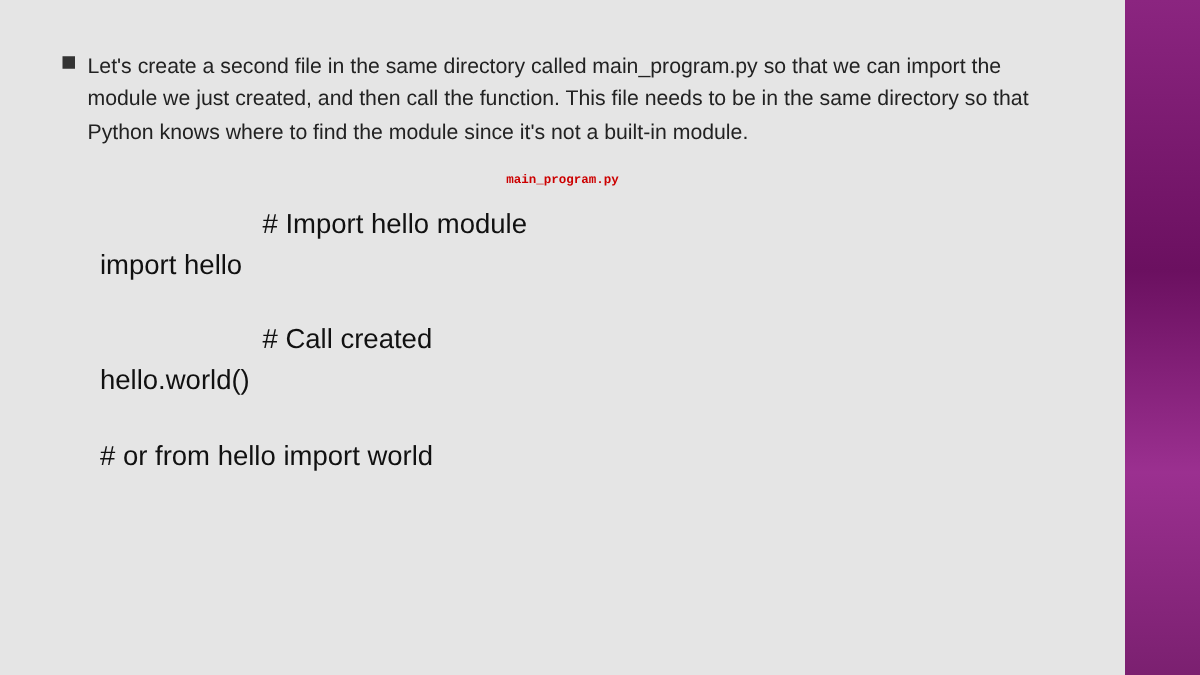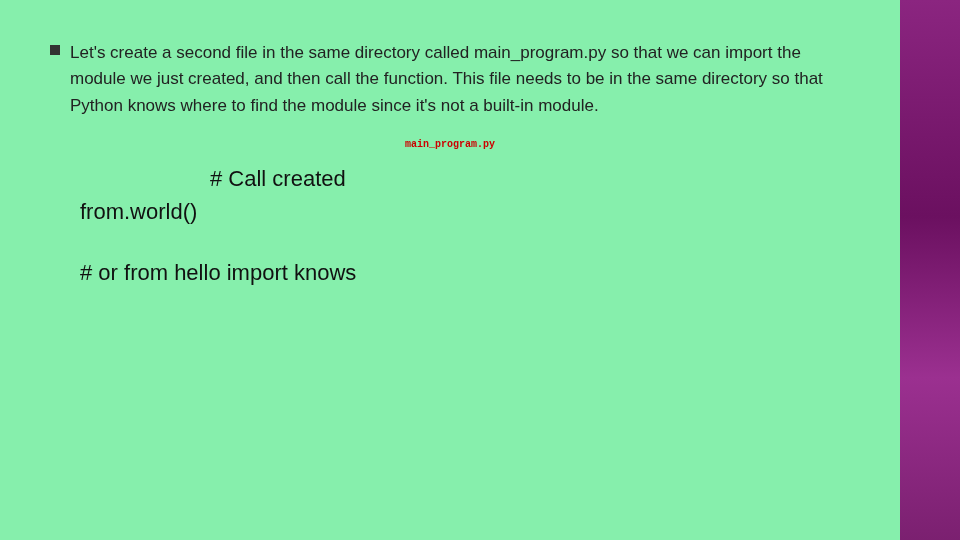--- a/index.html
+++ b/index.html
@@ -11,21 +11,21 @@
     body {
       width: 960px;
       height: 540px;
       overflow: hidden;
       display: flex;
       font-family: Arial, sans-serif;
     }
 
     .main-content {
       flex: 1;
-      background: #86efac;
+      background: #e5e5e5;
       padding: 40px 50px 30px 50px;
       display: flex;
       flex-direction: column;
       justify-content: flex-start;
     }
 
     .sidebar {
       width: 60px;
       background: linear-gradient(180deg, #8B2580 0%, #6B1060 40%, #9B3090 70%, #7B2070 100%);
       flex-shrink: 0;
@@ -89,29 +89,35 @@
 
 <div class="main-content">
 
   <div class="bullet-point">
     <div class="bullet-square"></div>
     <p class="body-text">Let's create a second file in the same directory called main_program.py so that we can import the module we just created, and then call the function. This file needs to be in the same directory so that Python knows where to find the module since it's not a built-in module.</p>
   </div>
 
   <div class="filename-label">main_program.py</div>
 
+  <div class="code-section">
+    <div class="code-block">
+      <div class="comment"># Import hello module</div>
+      <div>import hello</div>
+    </div>
+  </div>
 
   <div class="code-section">
     <div class="code-block">
       <div class="comment"># Call created</div>
-      <div>from.world()</div>
+      <div>hello.world()</div>
     </div>
   </div>
 
   <div class="or-section">
     <div class="code-block">
-      <div># or from hello import knows</div>
+      <div># or from hello import world</div>
     </div>
   </div>
 
 </div>
 
 <div class="sidebar"></div>
 
 </body></html>

